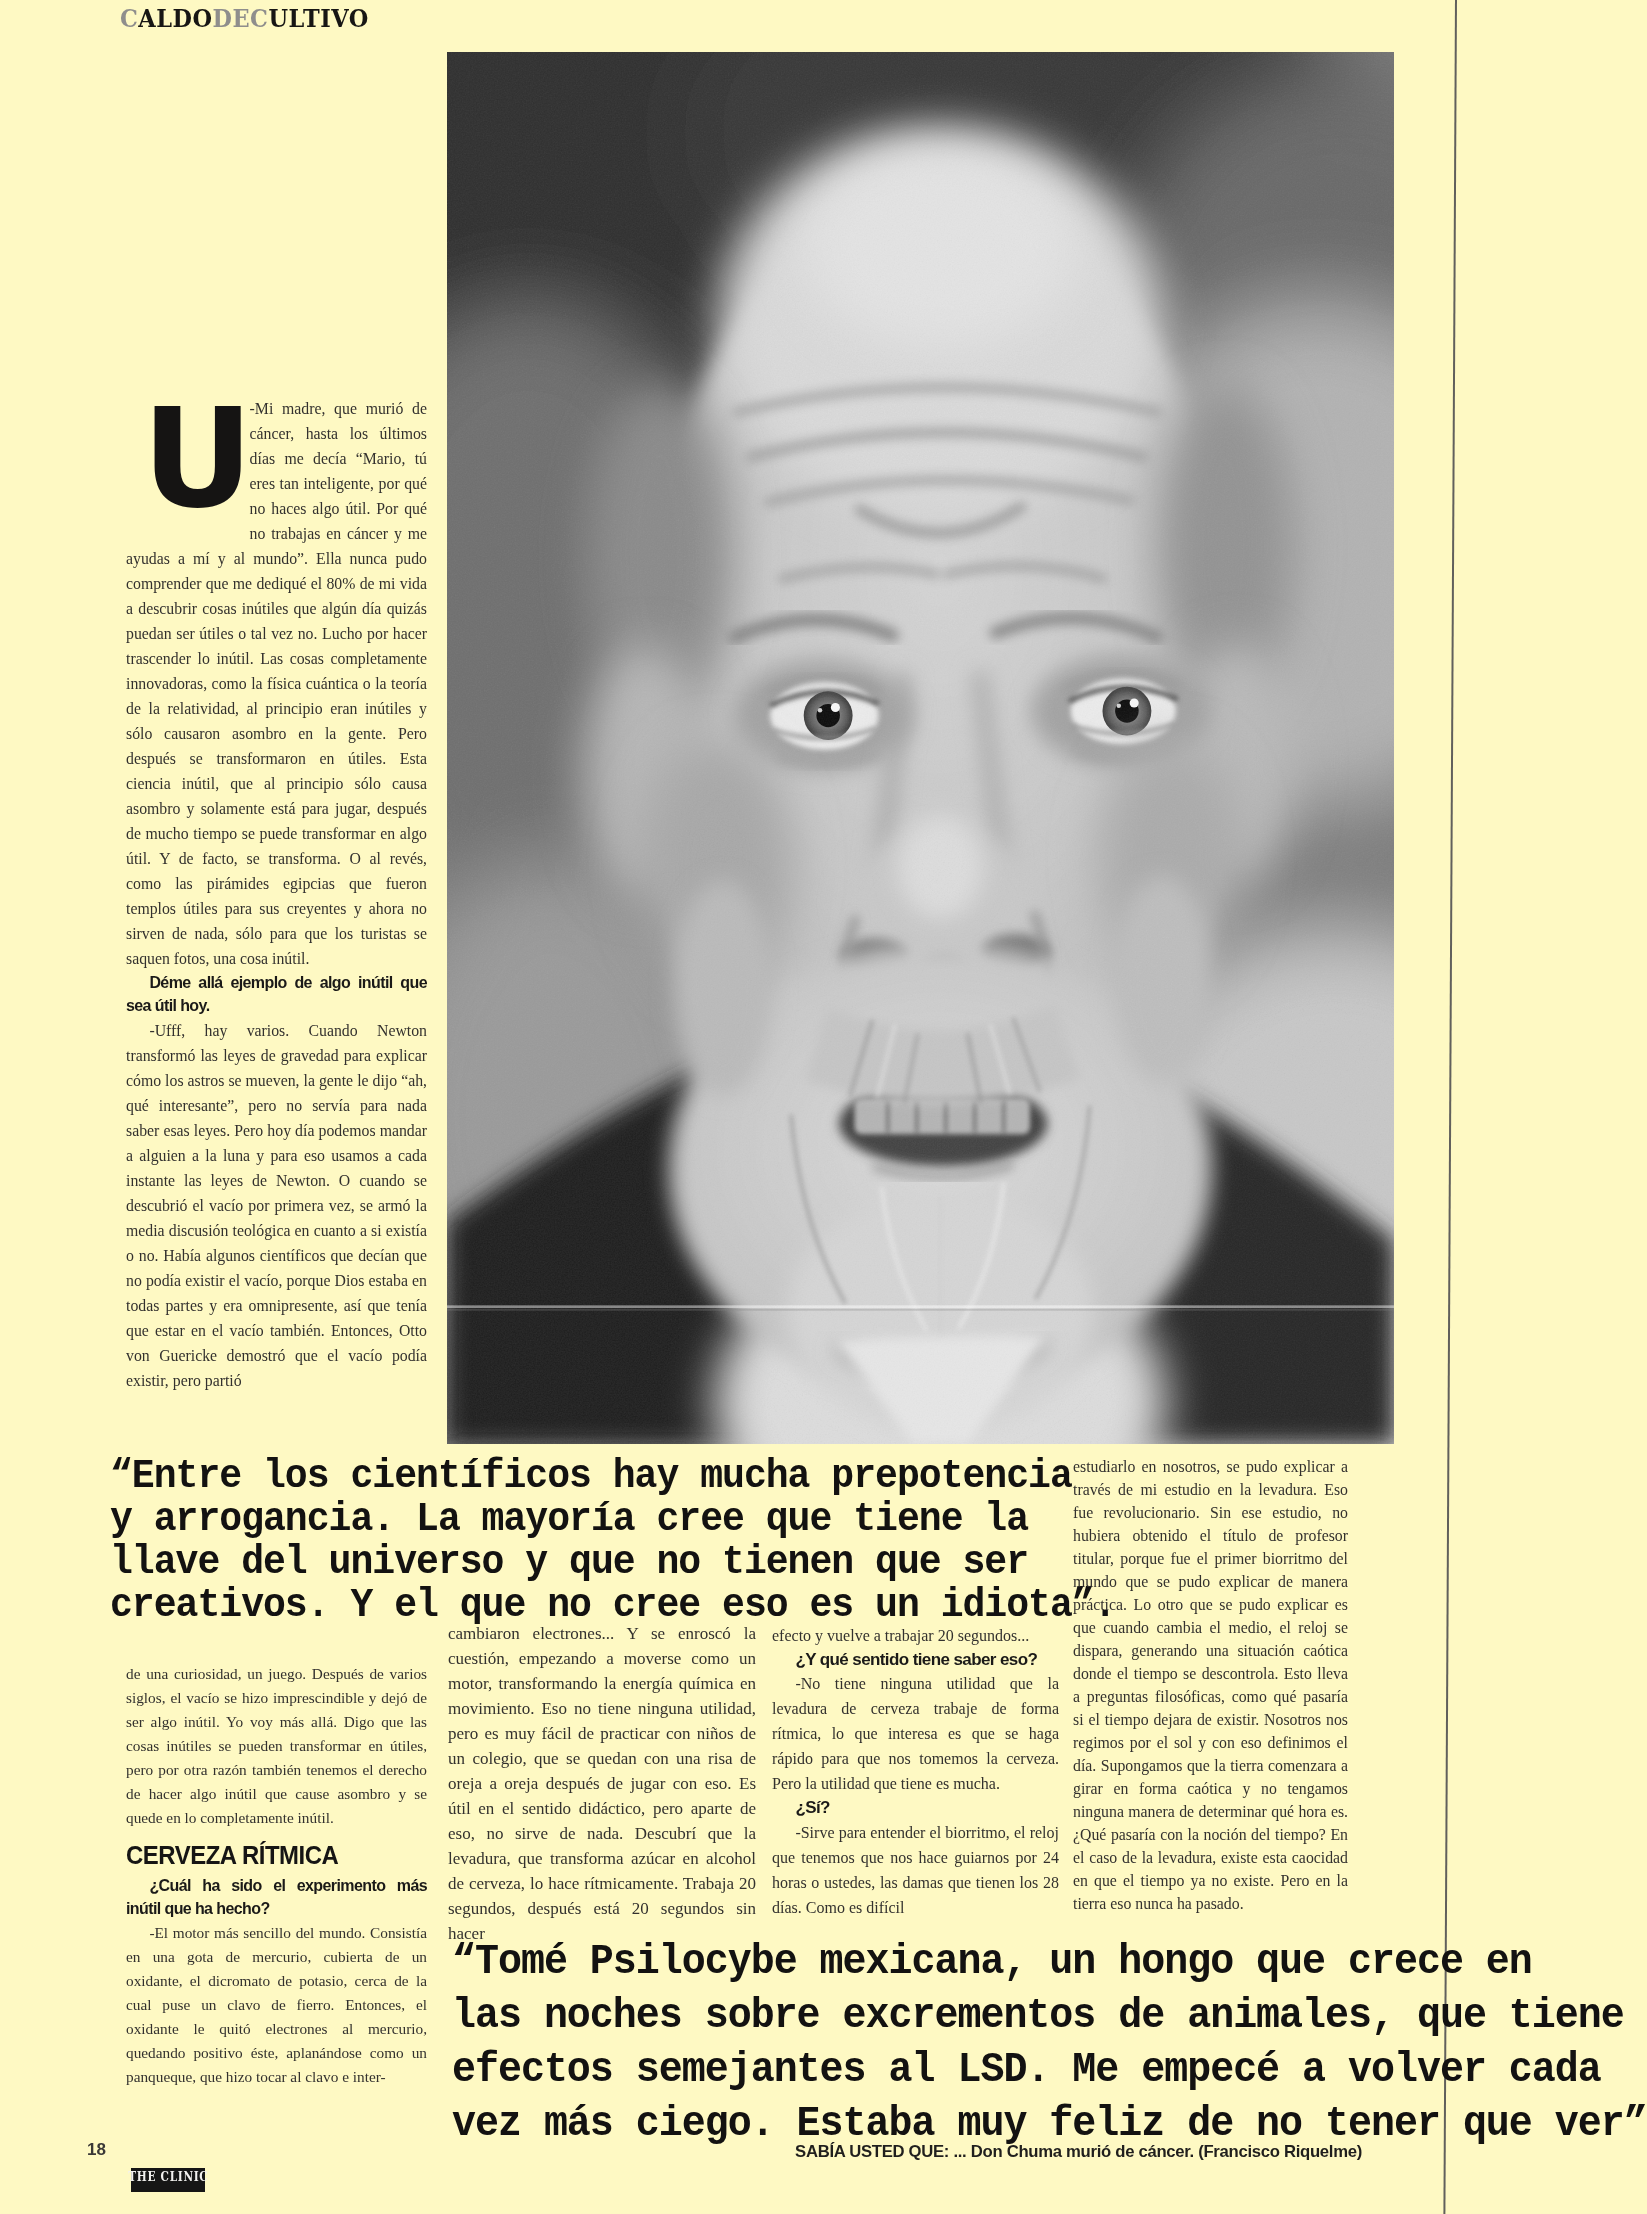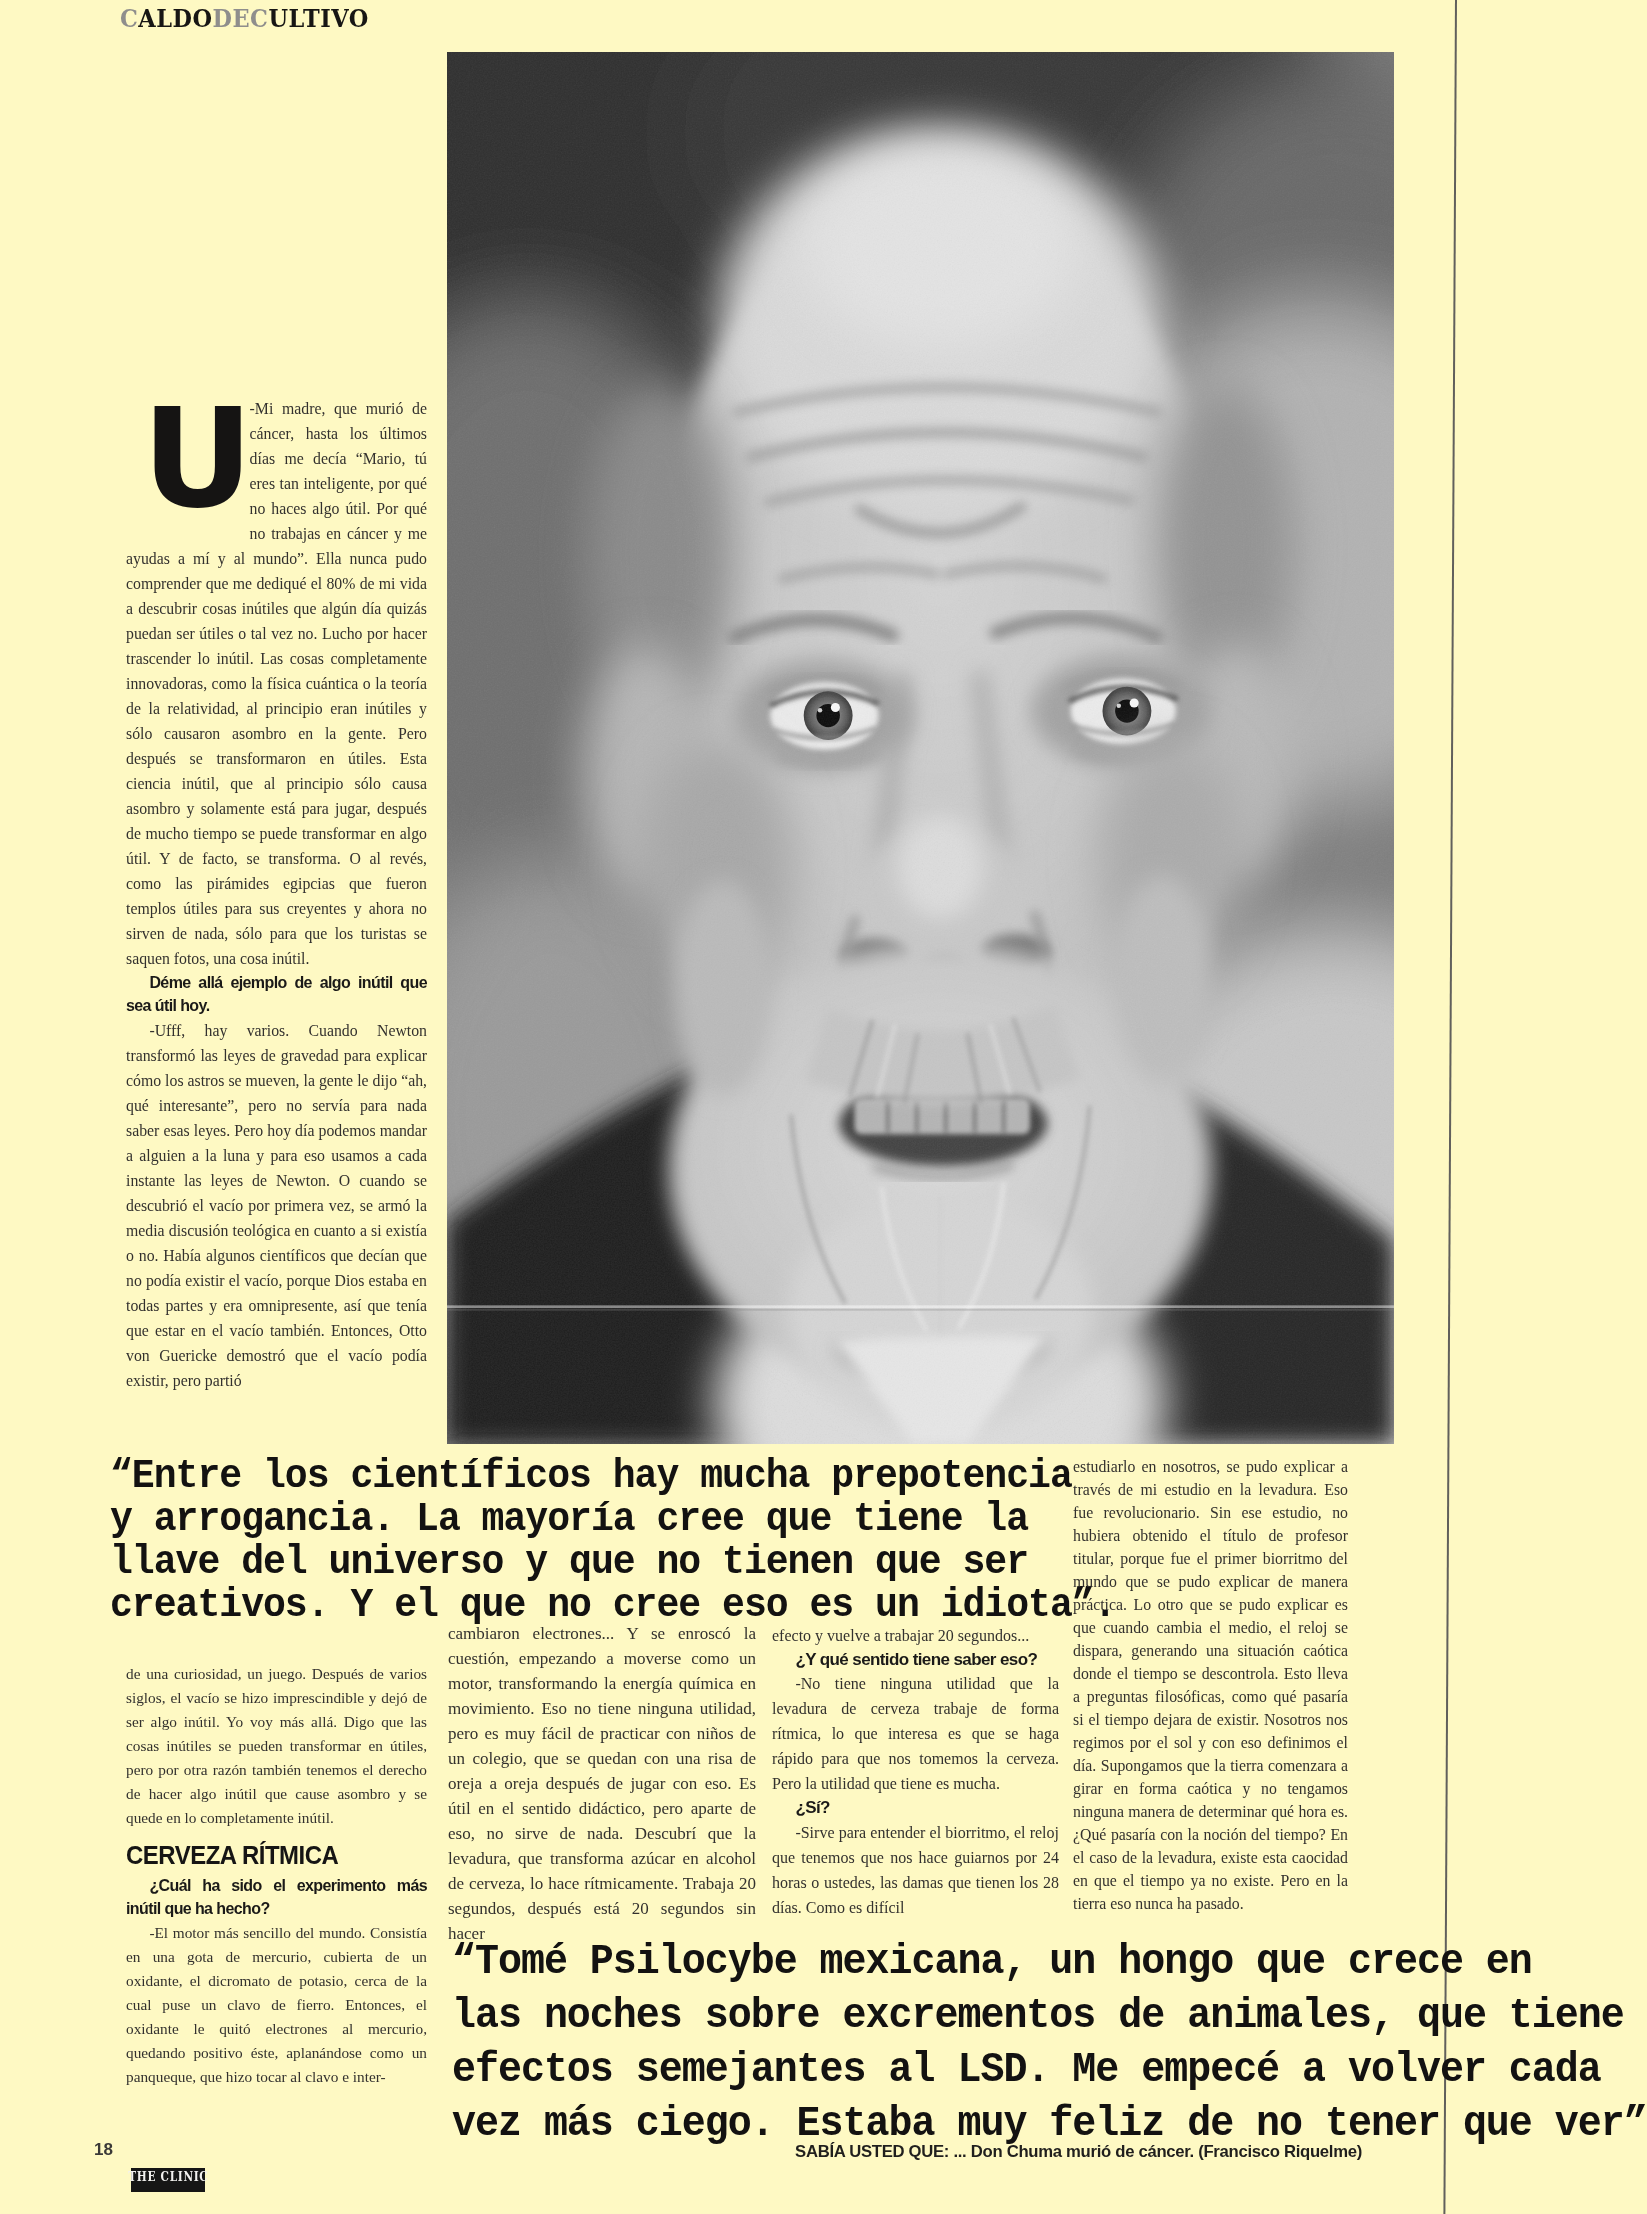--- a/index.html
+++ b/index.html
@@ -56,21 +56,21 @@
     transform:scaleX(.92); transform-origin:left top;
     margin:12.6px 0 7.2px 0 !important; text-align:left; white-space:nowrap;
   }
   
   .quote { position:absolute; font-family:Liberation Mono, monospace; font-weight:700; color:#131211; }
   .quote .ql { white-space:nowrap; transform:scaleX(.93); transform-origin:left top; letter-spacing:-1.1px; }
   .quote1 { left:110px; top:1455px; font-size:41px; line-height:43px; }
   .quote2 { left:452px; top:1935px; font-size:43px; line-height:54px; }
   
   .page-num {
-    position:absolute; left:94px; top:2140px;
+    position:absolute; left:87px; top:2140px;
     font-family:"Liberation Sans", sans-serif; font-weight:700;
     font-size:17px; color:#3a3937;
   }
   .logo-box {
     position:absolute; left:131px; top:2136px; width:74px; height:24px;
     background:#161616; display:flex; align-items:flex-start; justify-content:center;margin-top:32px;
   }
   .logo-box span {
     font-family:"DejaVu Serif", serif; font-weight:700; font-size:13.5px;
     color:#f2f1ef; letter-spacing:0.9px; transform:scaleX(.78); white-space:nowrap;

